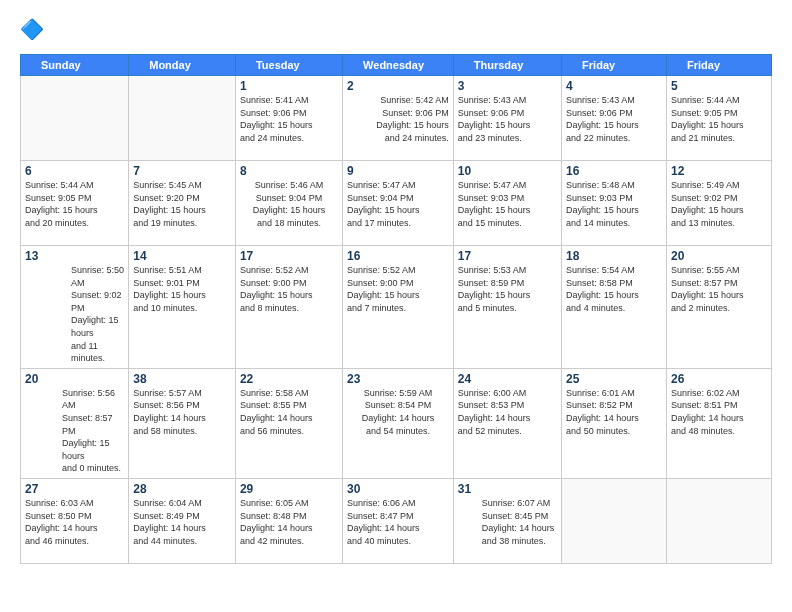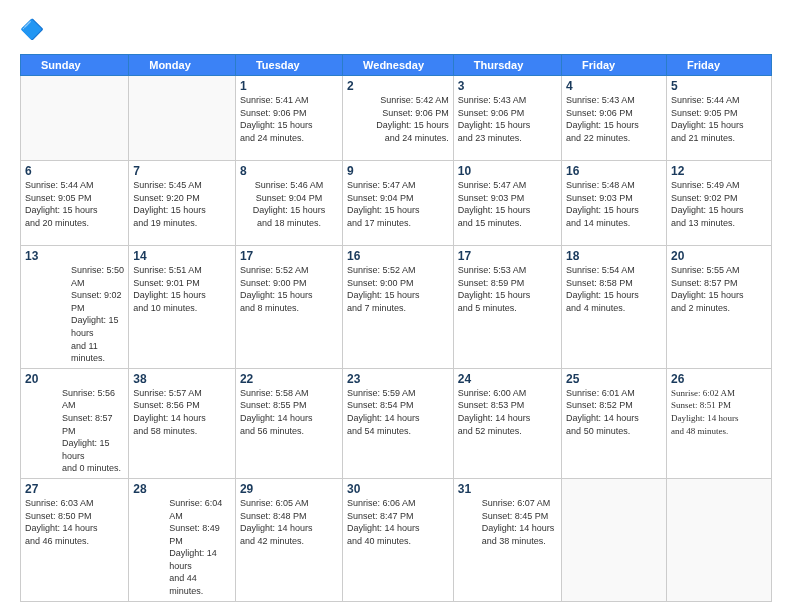--- a/index.html
+++ b/index.html
@@ -281,58 +281,58 @@
           </td>
           <td>
             <div class="day-num">22</div>
             <div class="day-info" style="white-space: pre-line;">Sunrise: 5:58 AM
 Sunset: 8:55 PM
 Daylight: 14 hours
 and 56 minutes.</div>
           </td>
           <td>
             <div class="day-num">23</div>
-            <div class="day-info" style="white-space: pre-line;">Sunrise: 5:59 AM
+            <div class="day-info" style="white-space: pre-line; text-align: center;">Sunrise: 5:59 AM
 Sunset: 8:54 PM
 Daylight: 14 hours
 and 54 minutes.</div>
           </td>
           <td>
             <div class="day-num">24</div>
             <div class="day-info" style="white-space: pre-line;">Sunrise: 6:00 AM
 Sunset: 8:53 PM
 Daylight: 14 hours
 and 52 minutes.</div>
           </td>
           <td>
             <div class="day-num">25</div>
             <div class="day-info" style="white-space: pre-line;">Sunrise: 6:01 AM
 Sunset: 8:52 PM
 Daylight: 14 hours
 and 50 minutes.</div>
           </td>
           <td>
             <div class="day-num">26</div>
-            <div class="day-info" style="white-space: pre-line; font-family: Liberation Serif, serif;">Sunrise: 6:02 AM
+            <div class="day-info" style="white-space: pre-line;">Sunrise: 6:02 AM
 Sunset: 8:51 PM
 Daylight: 14 hours
 and 48 minutes.</div>
           </td>
         </tr>
         <tr>
           <td>
             <div class="day-num">27</div>
             <div class="day-info" style="white-space: pre-line;">Sunrise: 6:03 AM
 Sunset: 8:50 PM
 Daylight: 14 hours
 and 46 minutes.</div>
           </td>
           <td>
             <div class="day-num">28</div>
-            <div class="day-info" style="white-space: pre-line; margin-left: 36px;">Sunrise: 6:04 AM
+            <div class="day-info" style="white-space: pre-line;">Sunrise: 6:04 AM
 Sunset: 8:49 PM
 Daylight: 14 hours
 and 44 minutes.</div>
           </td>
           <td>
             <div class="day-num">29</div>
             <div class="day-info" style="white-space: pre-line;">Sunrise: 6:05 AM
 Sunset: 8:48 PM
 Daylight: 14 hours
 and 42 minutes.</div>

